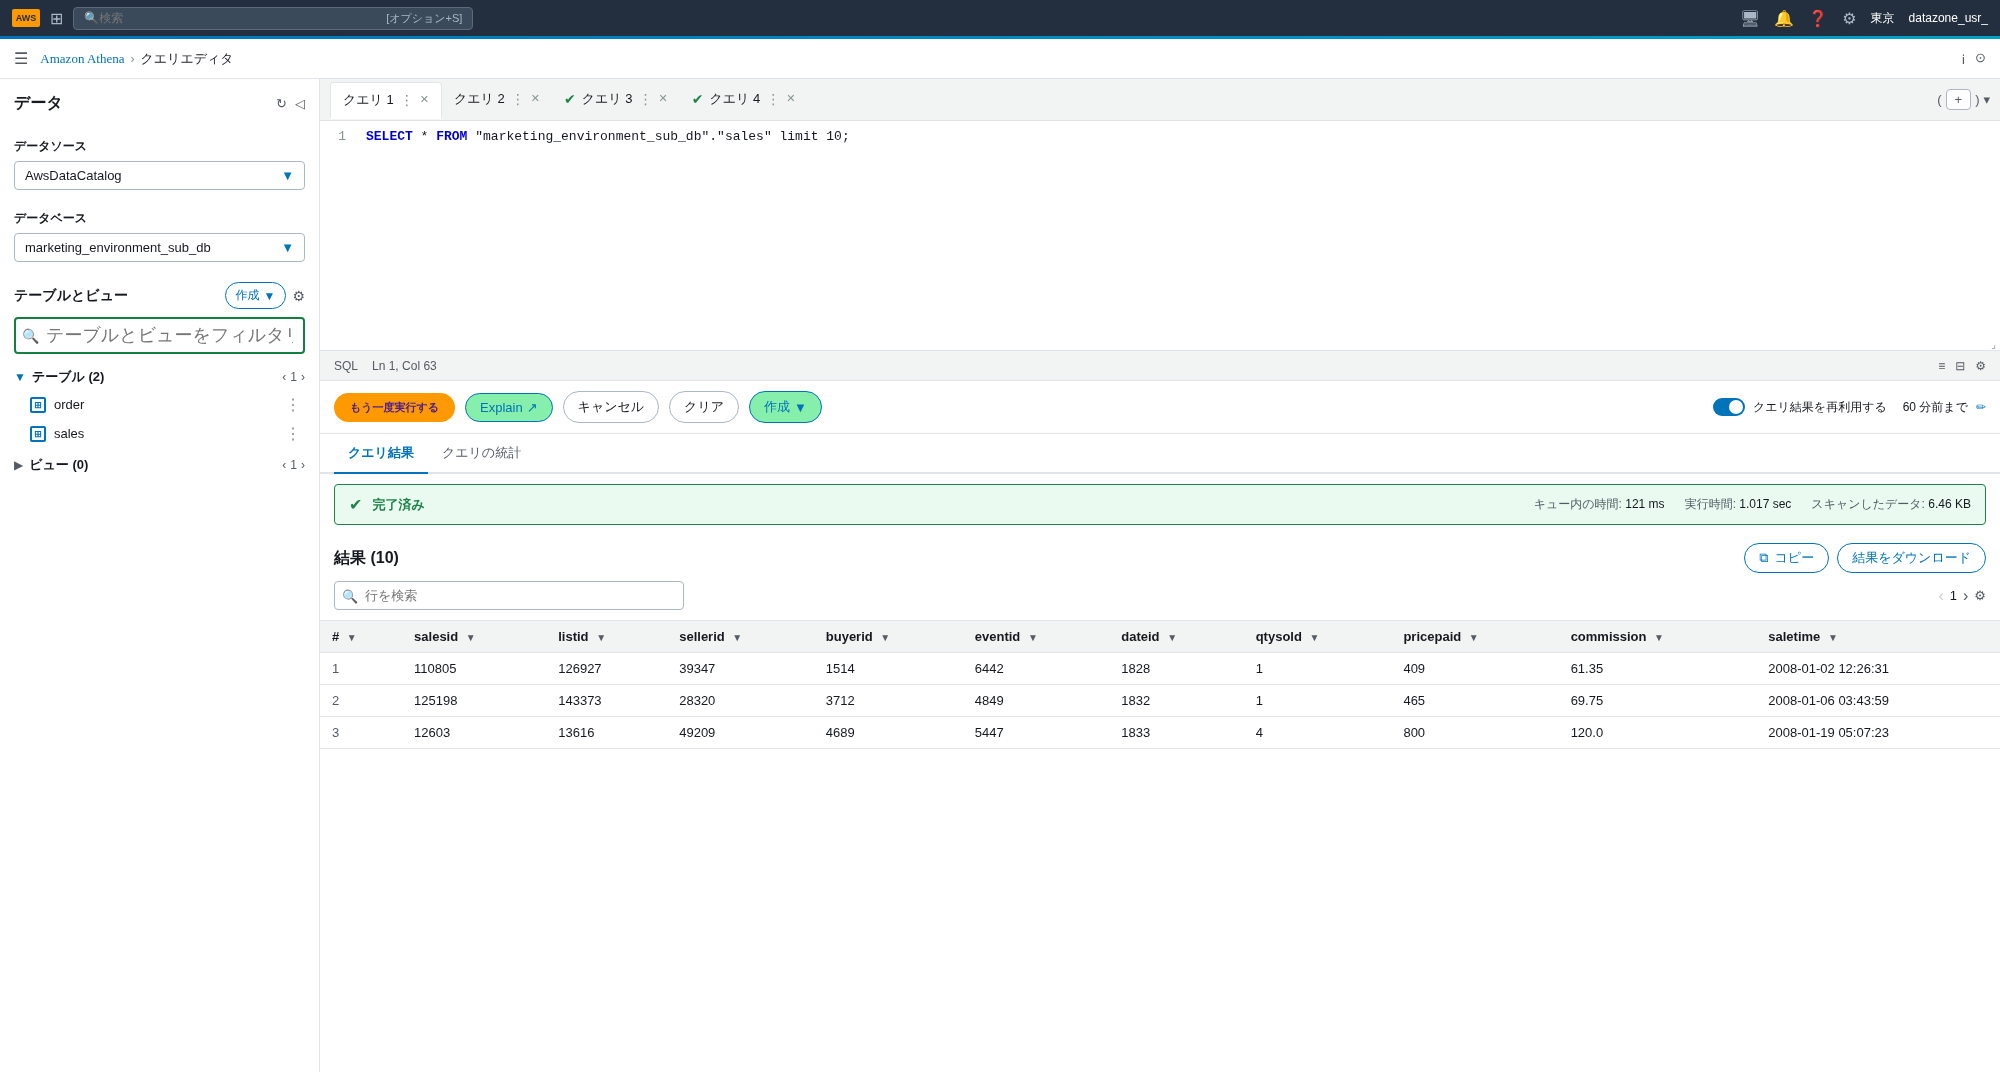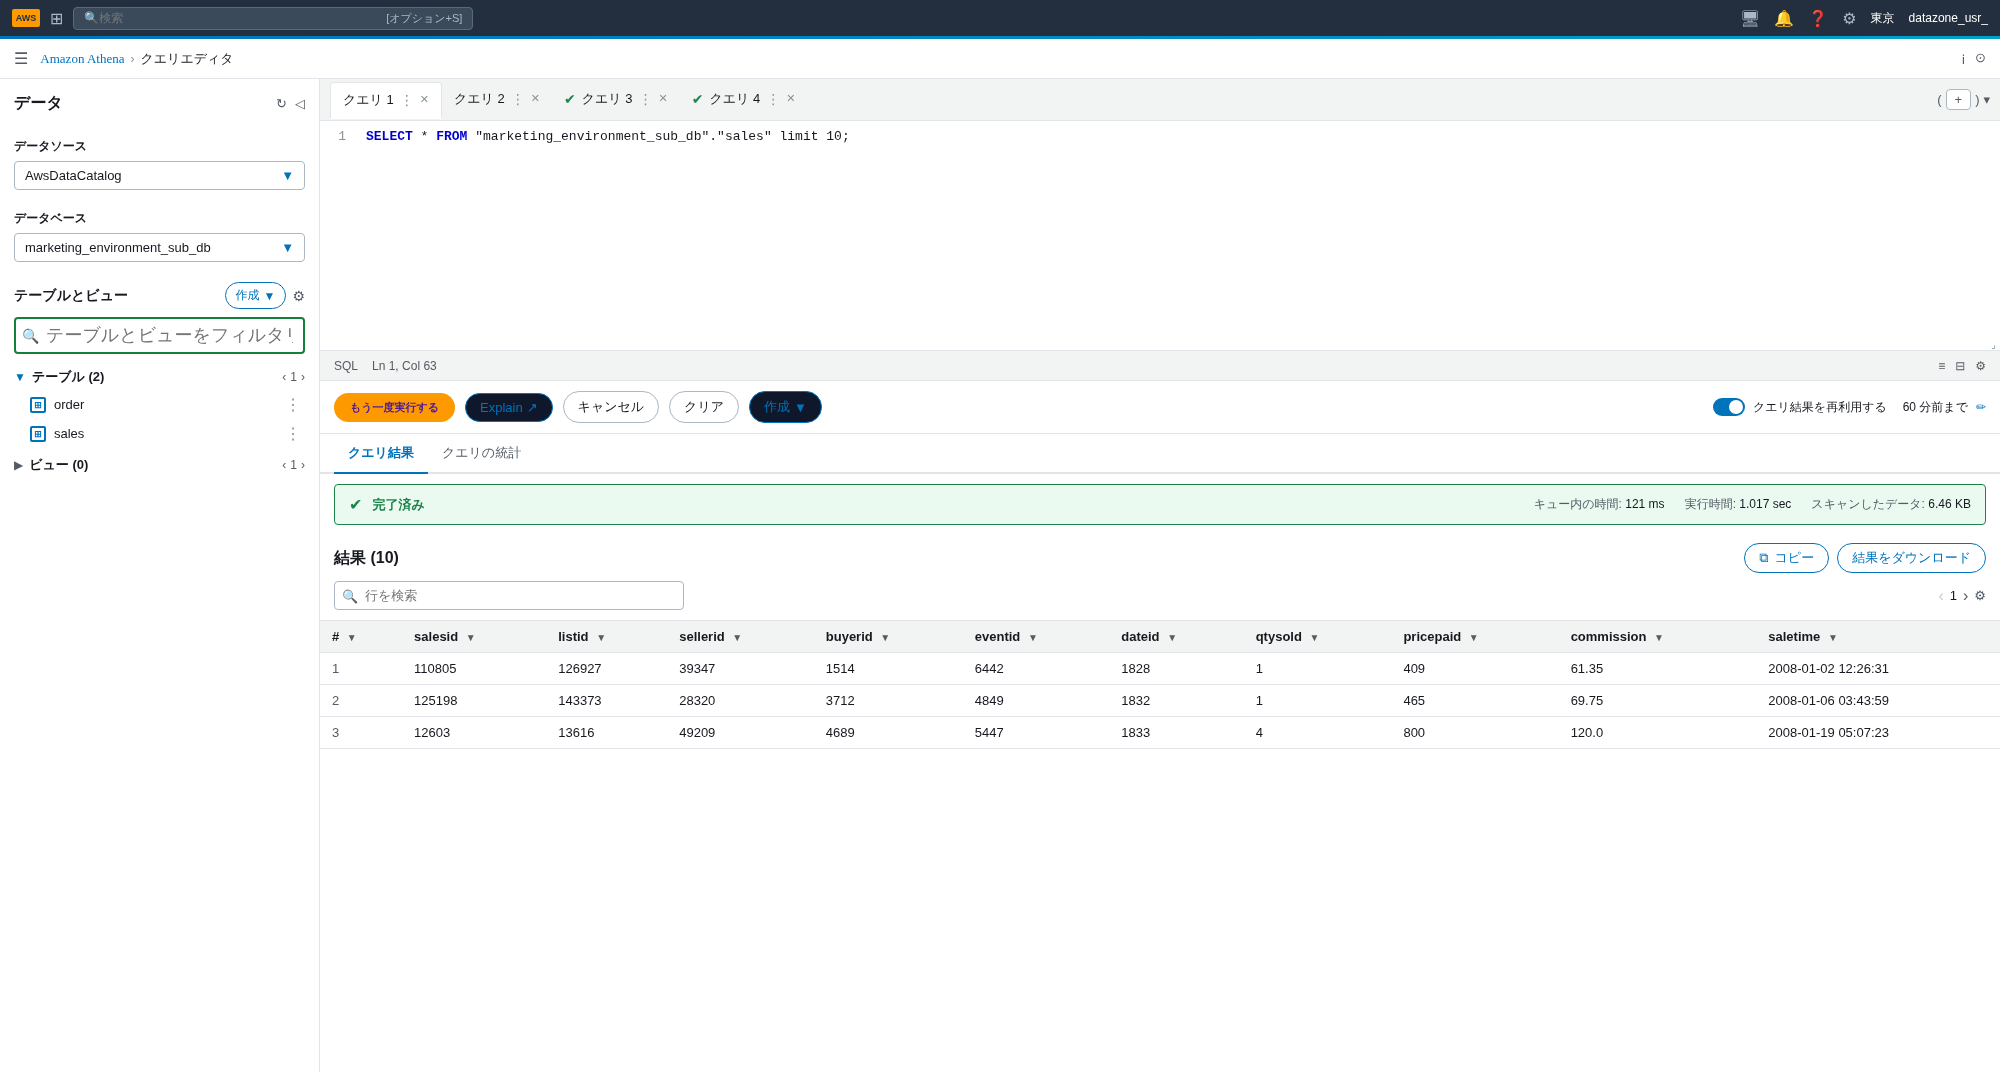--- a/index.html
+++ b/index.html
@@ -339,21 +339,21 @@
       background: #ff9900;
       border: none;
       color: #4c1d95;
       border-radius: 20px;
       padding: 7px 16px;
       font-size: 11px;
       font-weight: 600;
       cursor: pointer;
     }
     .btn-outline {
-      background: #0f172a;
+      background: #86efac;
       border: 1px solid #0073bb;
       color: #0073bb;
       border-radius: 20px;
       padding: 6px 14px;
       font-size: 13px;
       cursor: pointer;
       display: flex;
       align-items: center;
       gap: 4px;
     }

